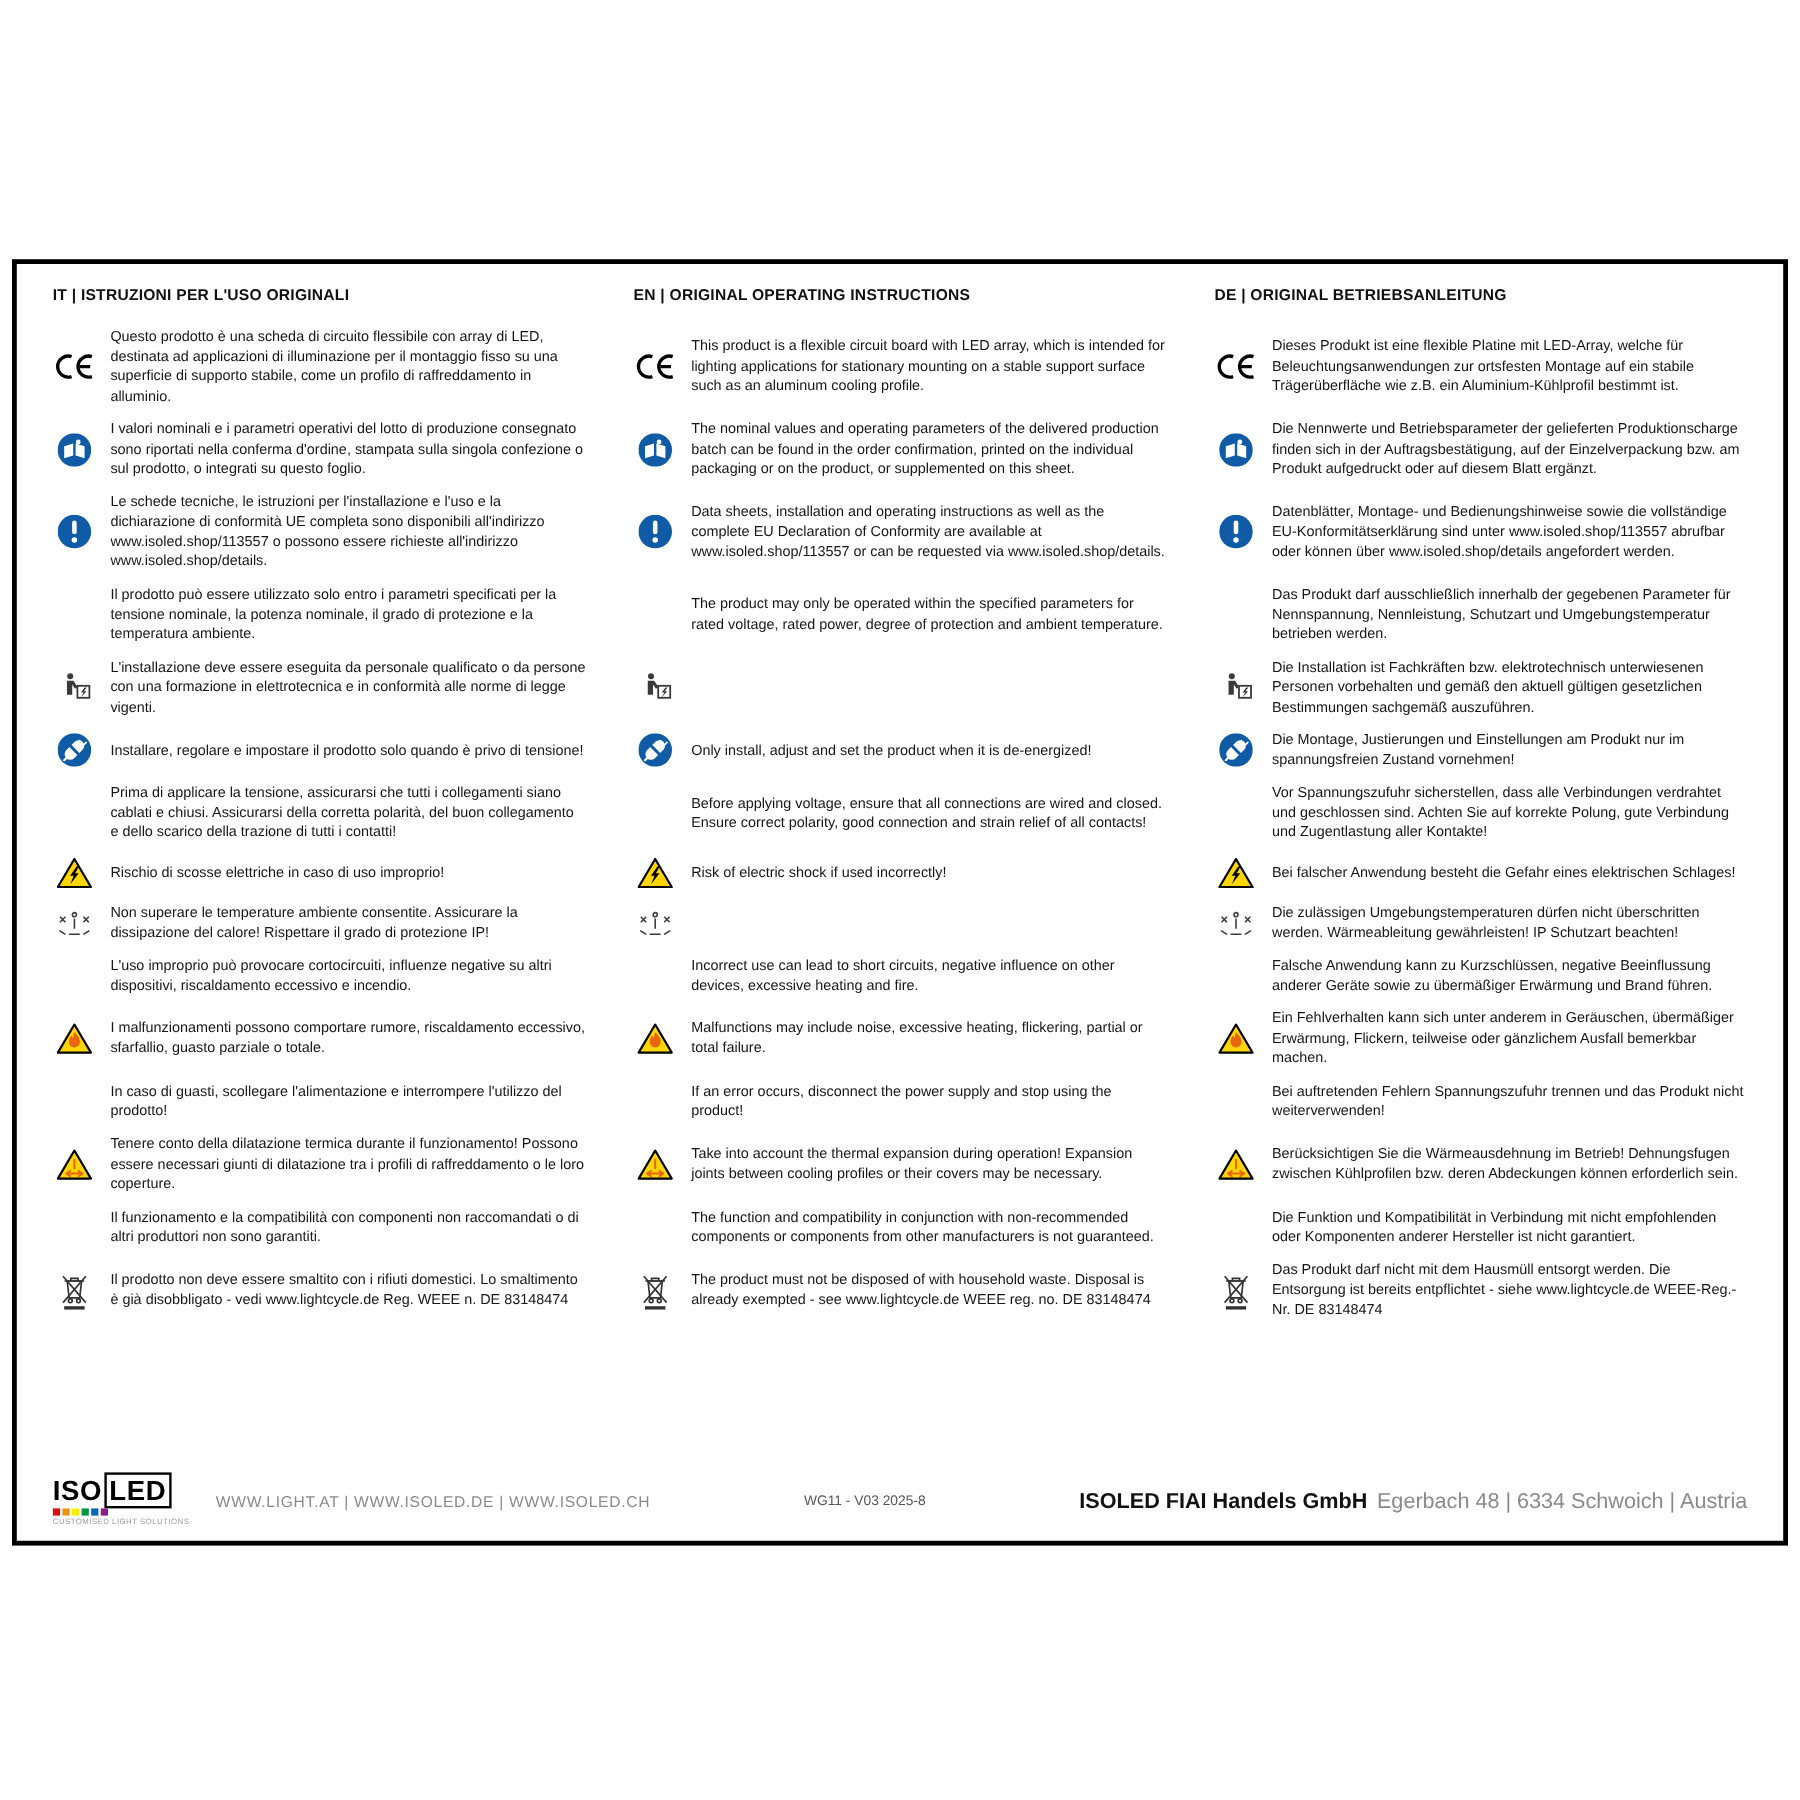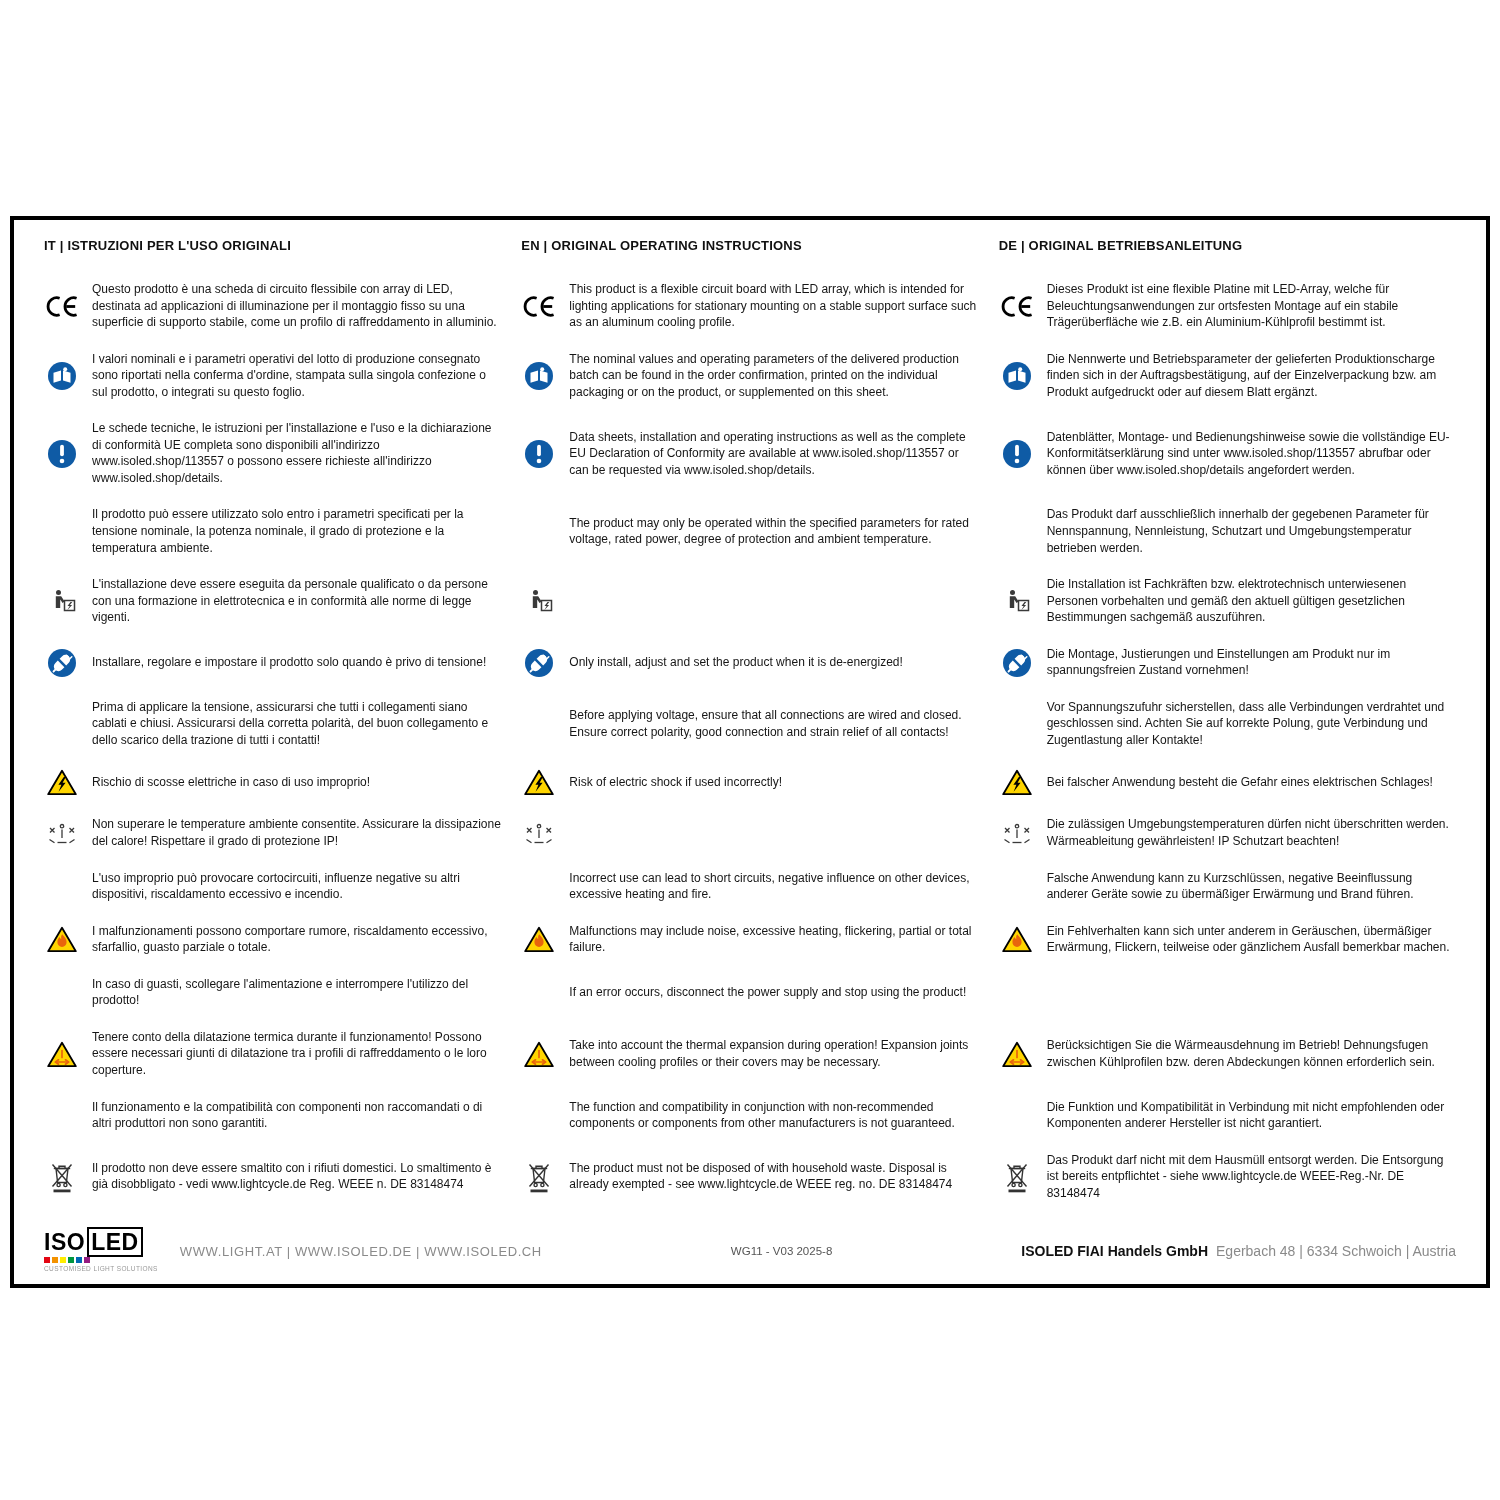--- a/index.html
+++ b/index.html
@@ -1,33 +1,33 @@
 <!DOCTYPE html>
 <html><head>
 <meta charset="utf-8">
 <style>
   html,body{margin:0;padding:0;background:#fff;}
   body{width:1500px;height:1500px;position:relative;font-family:"Liberation Sans",sans-serif;color:#111;}
   .sheet{position:absolute;left:10px;top:216px;width:1480px;height:1072px;border:4px solid #000;box-sizing:border-box;background:#fff;overflow:hidden;}
   .content{padding:18px 30px 0 30px;}
-  .grid{display:grid;grid-template-columns:1fr 1fr 1fr;column-gap:40px;row-gap:11px;gap:20px;}
+  .grid{display:grid;grid-template-columns:1fr 1fr 1fr;column-gap:40px;row-gap:11px;}
   .col-header{font-weight:bold;font-size:13px;letter-spacing:.2px;margin-bottom:8px;white-space:nowrap;}
   .cell{display:flex;gap:12px;align-items:center;}
   .icon-col{flex:0 0 36px;width:36px;display:flex;justify-content:center;padding-top:1px;}
   .cell-text{font-size:12px;line-height:1.38;color:#161616;}
   .footer{position:absolute;left:30px;right:30px;bottom:12px;display:flex;align-items:center;}
   .logo-block{display:flex;flex-direction:column;line-height:1;}
   .logo-text{font-size:23px;font-weight:bold;letter-spacing:.5px;color:#000;}
   .logo-text .led{border:2px solid #000;padding:0 2px;margin-left:2px;}
   .logo-squares{display:flex;gap:2px;margin-top:3px;}
   .logo-squares span{width:6px;height:6px;display:inline-block;}
   .logo-tagline{font-size:6.5px;color:#999;margin-top:3px;letter-spacing:.4px;}
   .websites{margin-left:22px;color:#8a8a8a;font-size:13px;letter-spacing:.6px;white-space:nowrap;}
   .doc-code{color:#555;font-size:11.5px;white-space:nowrap;}
-  .company-group{white-space:nowrap;font-size:14px;}
+  .company-group{white-space:nowrap;font-size:18px;}
   .company{font-weight:bold;color:#111;}
   .address{color:#8a8a8a;margin-left:8px;}
   .spacer{flex:1;}
 </style>
 </head>
 <body>
 
 <div class="sheet">
   <div class="content">
     <div class="grid" id="grid">
@@ -332,20 +332,21 @@
         <div class="cell">
           <div class="icon-col"></div>
           <div class="cell-text">In caso di guasti, scollegare l'alimentazione e interrompere l'utilizzo del prodotto!</div>
         </div>
         <div class="cell">
           <div class="icon-col"></div>
           <div class="cell-text">If an error occurs, disconnect the power supply and stop using the product!</div>
         </div>
         <div class="cell">
           <div class="icon-col"></div>
+          <div class="cell-text">Bei auftretenden Fehlern Spannungszufuhr trennen und das Produkt nicht weiterverwenden!</div>
         </div>
         <div class="cell">
           <div class="icon-col">
             <svg width="30" height="27" viewBox="0 0 30 27">
               <path d="M15 1.8 L28.8 25.2 H1.2 Z" fill="#FFD500" stroke="#000" stroke-width="1.8" stroke-linejoin="round"></path>
               <g stroke="#E8650D" stroke-width="1.7" fill="none" stroke-linecap="round">
                 <path d="M8.5 21 h13"></path>
                 <path d="M8.5 21 l3 -2.2 M8.5 21 l3 2.2"></path>
                 <path d="M21.5 21 l-3 -2.2 M21.5 21 l-3 2.2"></path>
                 <path d="M15 9.5 v7"></path>

